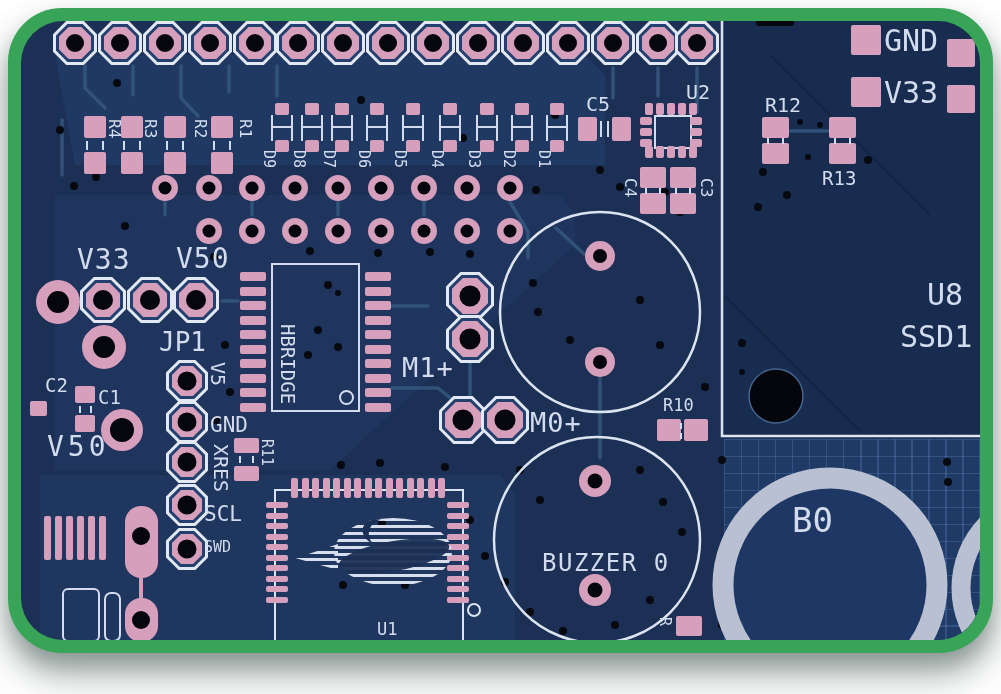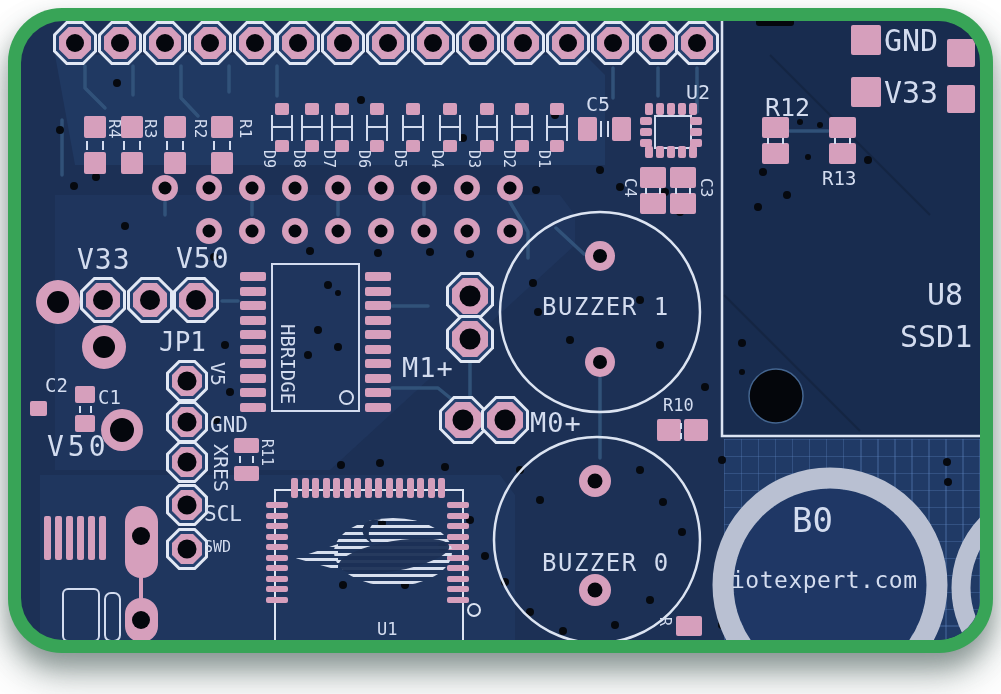--- a/index.html
+++ b/index.html
@@ -419,21 +419,21 @@
 
     <div class="pad" style="left:851px;top:25px;width:30px;height:30px;"></div>
     <span class="s" style="left:884px;top:26px;font-size:30px;">GND</span>
     <div class="pad" style="left:947px;top:39px;width:28px;height:28px;"></div>
     <div class="pad" style="left:851px;top:77px;width:30px;height:30px;"></div>
     <span class="s" style="left:884px;top:78px;font-size:30px;">V33</span>
     <div class="pad" style="left:947px;top:85px;width:28px;height:28px;"></div>
     <div class="abs" style="left:756px;top:18px;width:38px;height:8px;background:#05070d;border-radius:3px;"></div>
 
     <div>
-      <span class="s" style="left:765px;top:95px;font-size:25px;">R12</span>
+      <span class="s" style="left:765px;top:95px;font-size:20px;">R12</span>
       <div class="pad" style="left:762px;top:117px;width:27px;height:21px;"></div>
       <div class="pad" style="left:762px;top:143px;width:27px;height:21px;"></div>
       <div class="mark" style="left:767px;top:138px;width:2px;height:6px;"></div>
             <div class="mark" style="left:782px;top:138px;width:2px;height:6px;"></div>
     </div>
     <div>
       <div class="pad" style="left:829px;top:117px;width:27px;height:21px;"></div>
       <div class="pad" style="left:829px;top:143px;width:27px;height:21px;"></div>
       <div class="mark" style="left:834px;top:138px;width:2px;height:6px;"></div>
             <div class="mark" style="left:849px;top:138px;width:2px;height:6px;"></div>
@@ -558,21 +558,20 @@
             <div class="p oct"></div>
             <div class="hole" style="width:21px;height:21px;"></div>
           </div>
     <div class="tho oct" style="left:481px;top:396px;width:48px;height:48px;">
             <div class="m oct"></div>
             <div class="p oct"></div>
             <div class="hole" style="width:21px;height:21px;"></div>
           </div>
     <span class="s" style="left:530px;top:409px;font-size:27px;letter-spacing:1px;">M0+</span>
 
-    <span class="s" style="left:542px;top:295px;font-size:24px;letter-spacing:1.5px;">BUZZER 1</span>
     <div class="rnd" style="left:585px;top:241px;width:30px;height:30px;">
             <div class="hole" style="width:14px;height:14px;"></div>
           </div>
     <div class="rnd" style="left:585px;top:347px;width:30px;height:30px;">
             <div class="hole" style="width:14px;height:14px;"></div>
           </div>
 
     <span class="s" style="left:542px;top:551px;font-size:24px;letter-spacing:1.5px;">BUZZER 0</span>
     <div class="rnd" style="left:579px;top:465px;width:32px;height:32px;">
             <div class="hole" style="width:15px;height:15px;"></div>
@@ -651,18 +650,17 @@
       <div class="pad" style="left:125px;top:598px;width:33px;height:44px;border-radius:16px;"></div>
       <div class="hole" style="left:141px;top:620px;width:18px;height:18px;"></div>
       <div class="outl" style="left:62px;top:588px;width: 34px;height:50px;border-radius:6px;"></div>
       <div class="outl" style="left:104px;top:592px;width:13px;height:46px;border-radius:7px;"></div>
     </div>
 
     <div class="pad" style="left:676px;top:616px;width:26px;height:20px;"></div>
     <span class="s v" style="left:657px;top:617px;font-size:15px;">R</span>
 
     <span class="s" style="left:792px;top:503px;font-size:34px;">B0</span>
-    <span class="s" style="left:731px;top:569px;font-size:23px;letter-spacing:.5px;">iotexpert.com</span>
 
    </div>
   </div>
  </div>
 </div>
 
 </body></html>

